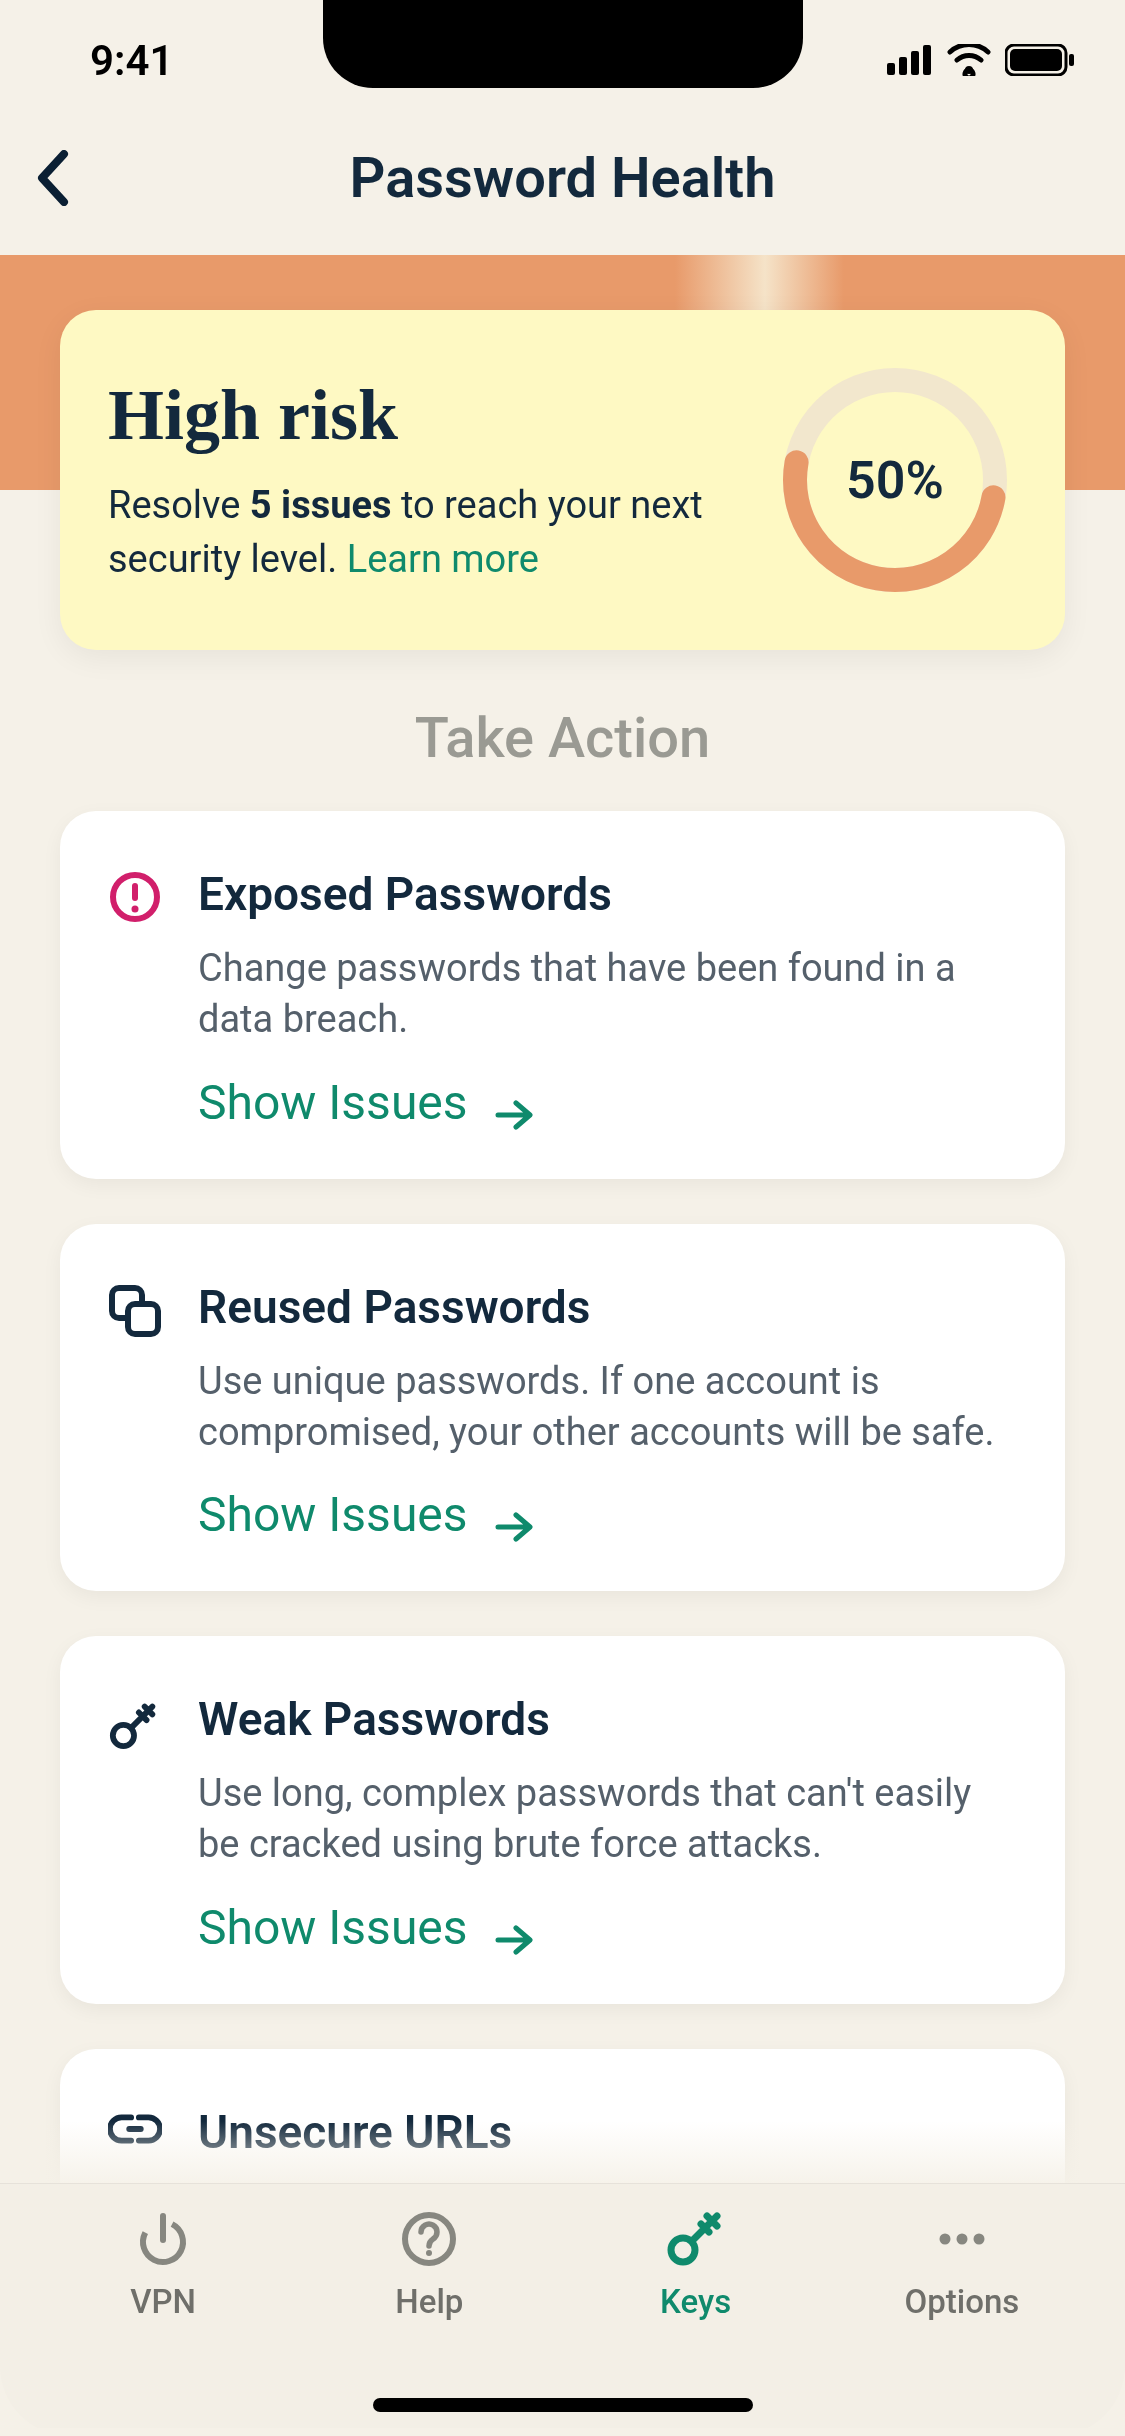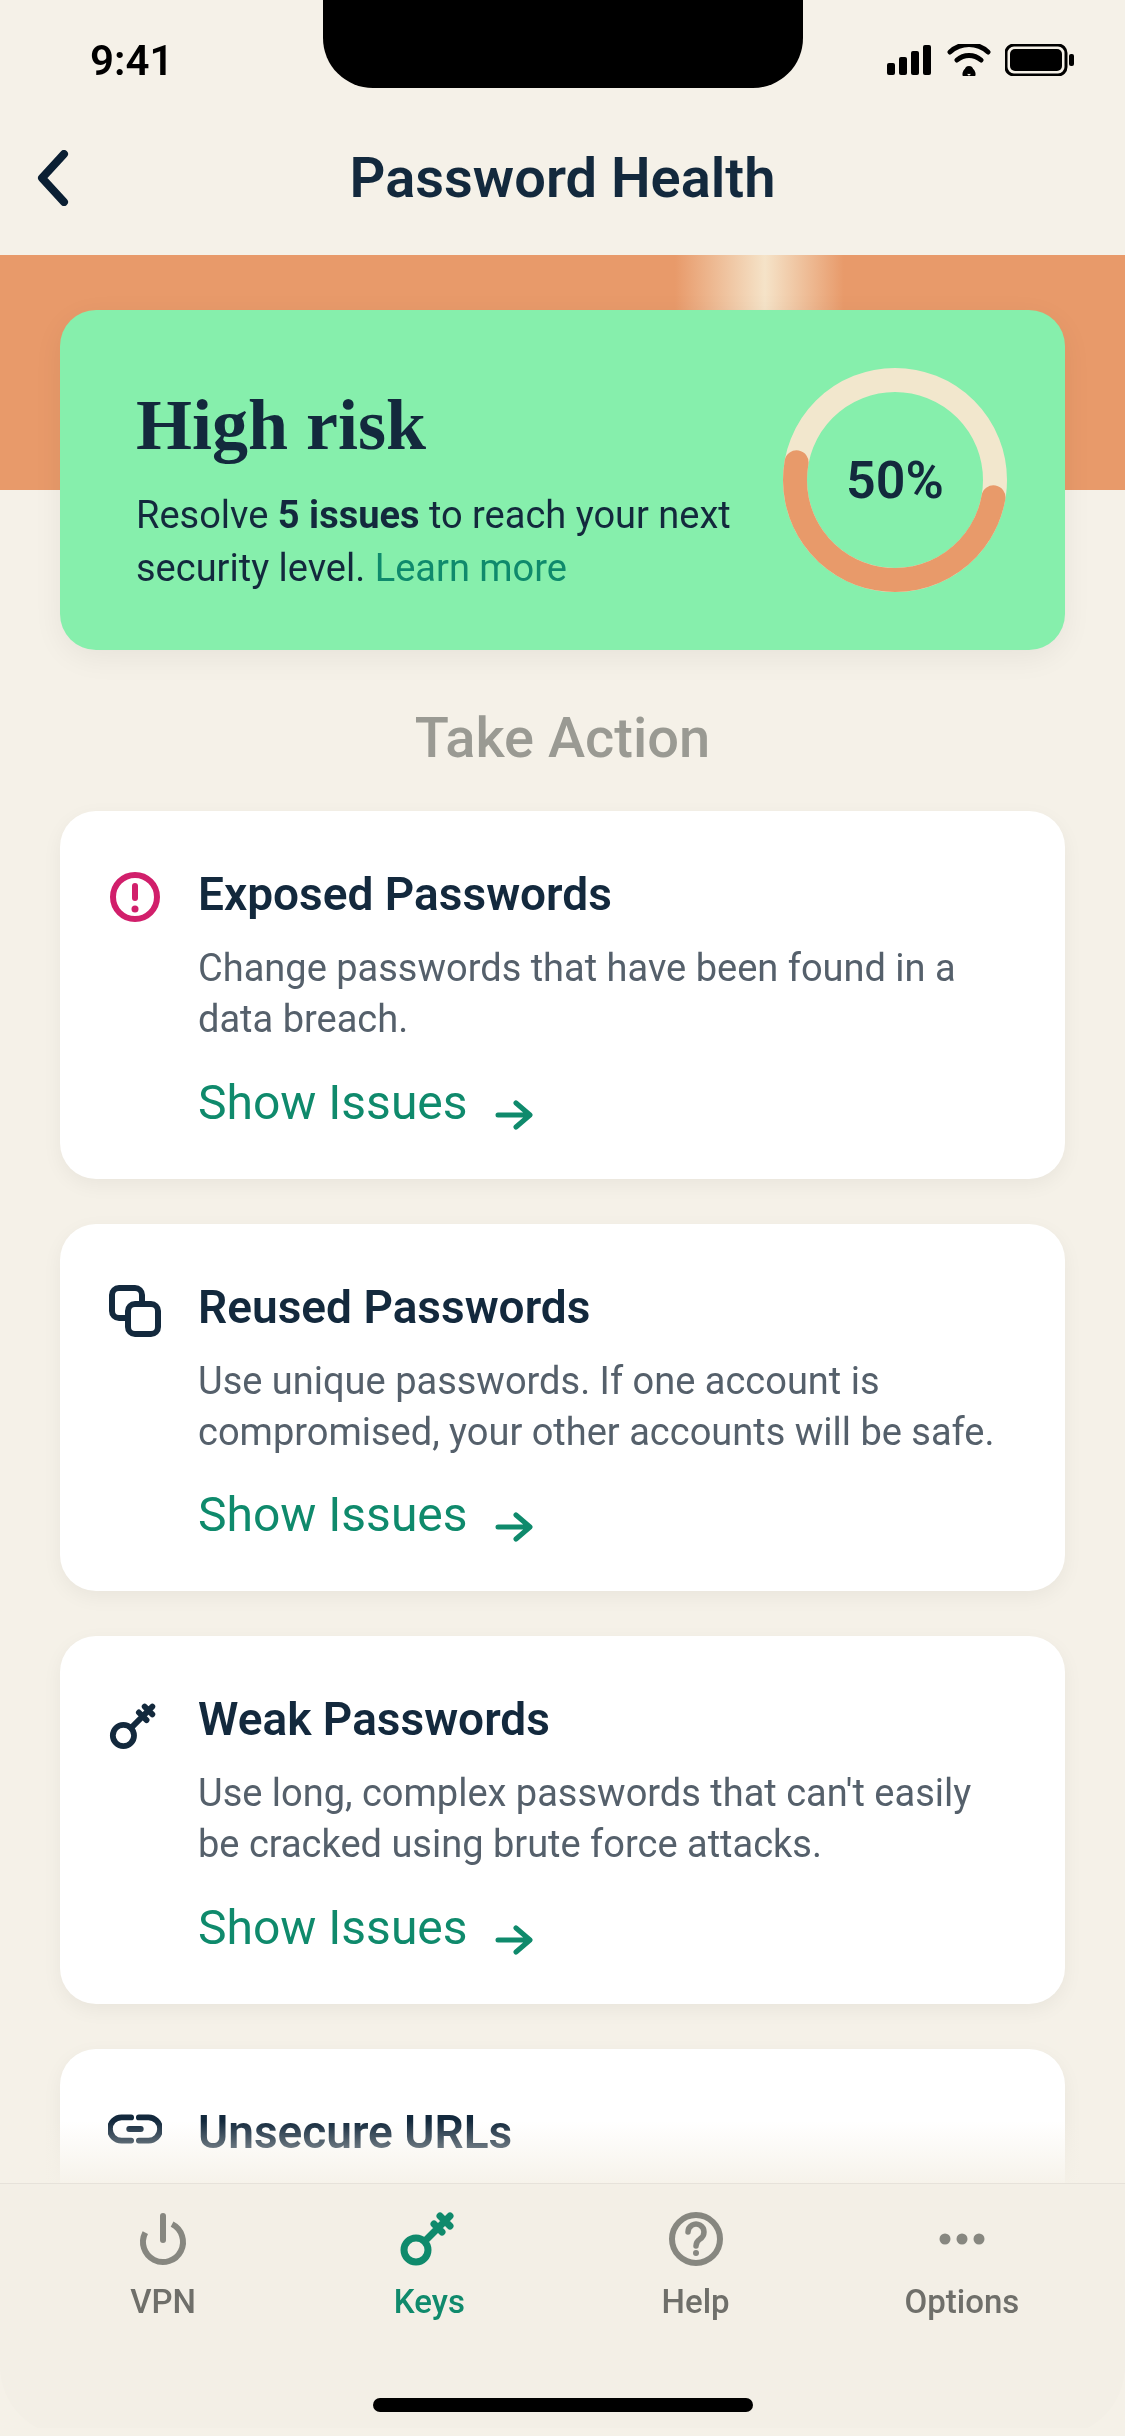--- a/index.html
+++ b/index.html
@@ -76,27 +76,27 @@
     background: linear-gradient(to right, #e89a6a 0%, #e89a6a 60%, #f5e3c8 68%, #e89a6a 75%, #e89a6a 100%);
   }
 
   
   .content {
     position: relative;
     padding: 0 60px;
   }
 
   .risk-card {
-    background: #86efac;
+    background: #fef9c3;
     border-radius: 36px;
-    padding: 55px 55px 55px 76px;
+    padding: 55px 55px 55px 48px;
     margin-top: 55px;
     box-shadow: 0 8px 30px rgba(0,0,0,0.06);
     display: flex;
-    align-items: flex-end;
+    align-items: center;
     gap: 30px;
   }
   .risk-left { flex: 1; }
   .risk-title {
     font-family: Georgia, "Times New Roman", serif;
     font-size: 72px;
     font-weight: 700;
     color: #13293d;
     margin-bottom: 22px;
   }
@@ -351,35 +351,35 @@
 <div class="fade"></div>
 
 <div class="tabbar">
   <div class="tab">
     <svg width="58" height="58" viewBox="0 0 58 58">
       <circle cx="29" cy="32" r="20" stroke="#878780" stroke-width="6" fill="none" stroke-dasharray="94 40" transform="rotate(-63 29 32)"></circle>
       <line x1="29" y1="6" x2="29" y2="30" stroke="#878780" stroke-width="6" stroke-linecap="round"></line>
     </svg>
     <div class="tab-label">VPN</div>
   </div>
-  <div class="tab active">
-    <svg width="62" height="58" viewBox="0 0 62 58">
-      <circle cx="18" cy="40" r="12" stroke="#0f8a6c" stroke-width="7" fill="none"></circle>
-      <path d="M27 31 L52 6 M42 6 L52 16 M36 14 L44 22" stroke="#0f8a6c" stroke-width="7" stroke-linecap="round"></path>
-    </svg>
-    <div class="tab-label">Keys</div>
-  </div>
   <div class="tab">
     <svg width="58" height="58" viewBox="0 0 58 58">
       <circle cx="29" cy="29" r="24" stroke="#878780" stroke-width="6" fill="none"></circle>
       <path d="M21 22 a8 8 0 1 1 12 7 c-3 2 -4 4 -4 7" stroke="#878780" stroke-width="5.5" fill="none" stroke-linecap="round"></path>
       <circle cx="29" cy="43" r="3" fill="#878780"></circle>
     </svg>
     <div class="tab-label">Help</div>
   </div>
+  <div class="tab active">
+    <svg width="62" height="58" viewBox="0 0 62 58">
+      <circle cx="18" cy="40" r="12" stroke="#0f8a6c" stroke-width="7" fill="none"></circle>
+      <path d="M27 31 L52 6 M42 6 L52 16 M36 14 L44 22" stroke="#0f8a6c" stroke-width="7" stroke-linecap="round"></path>
+    </svg>
+    <div class="tab-label">Keys</div>
+  </div>
   <div class="tab">
     <svg width="62" height="58" viewBox="0 0 62 58">
       <circle cx="14" cy="29" r="5.5" fill="#878780"></circle>
       <circle cx="31" cy="29" r="5.5" fill="#878780"></circle>
       <circle cx="48" cy="29" r="5.5" fill="#878780"></circle>
     </svg>
     <div class="tab-label">Options</div>
   </div>
 </div>
 

